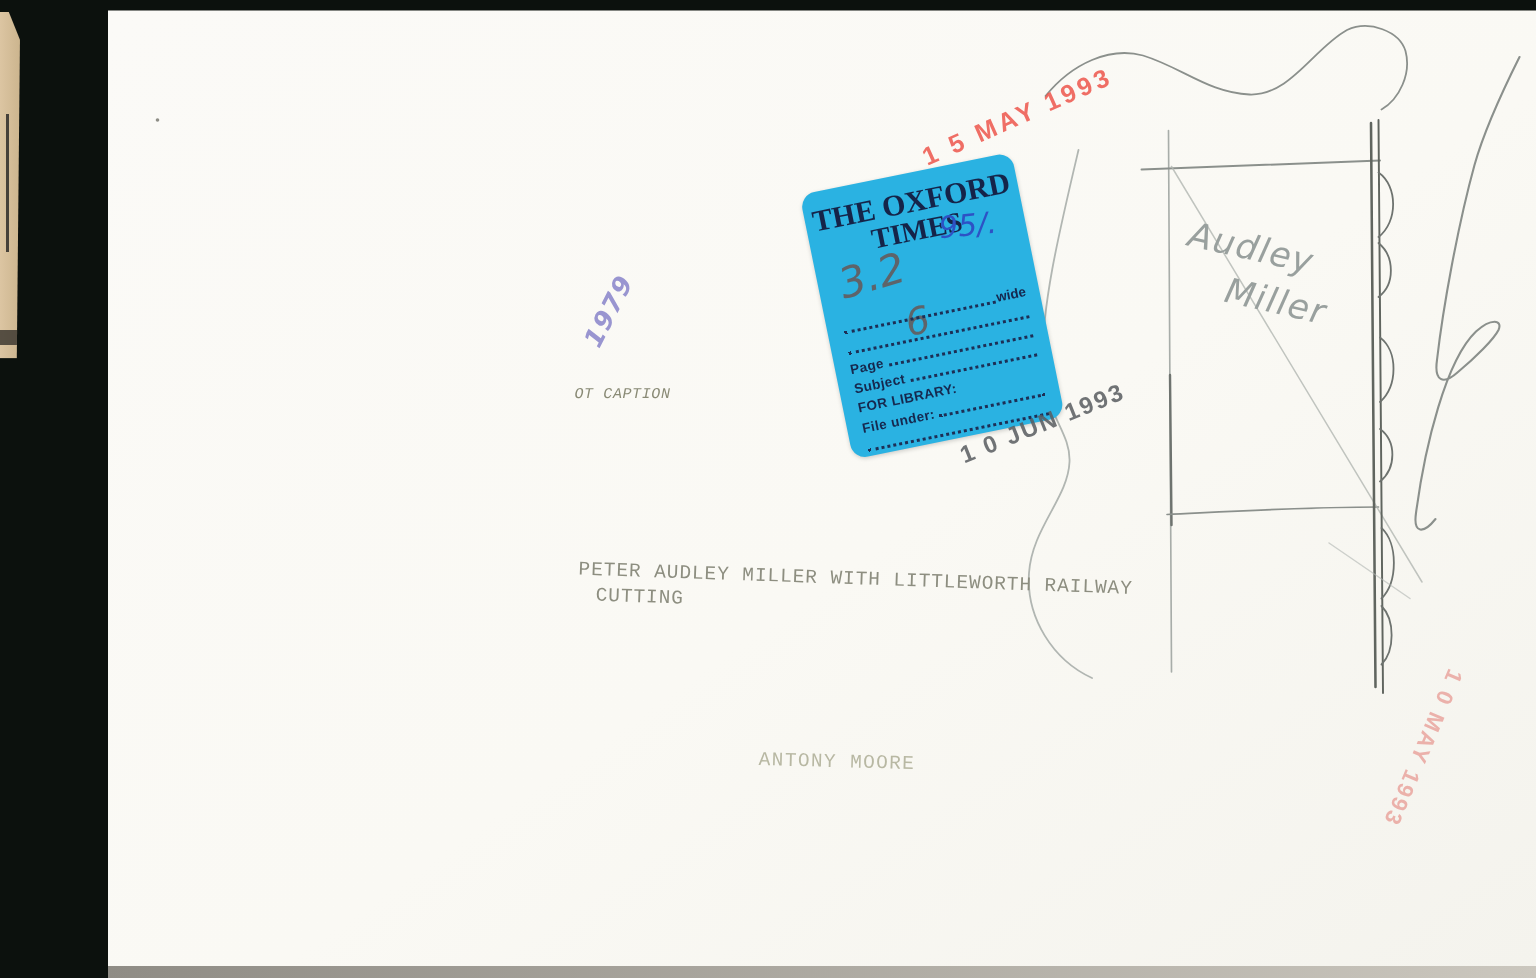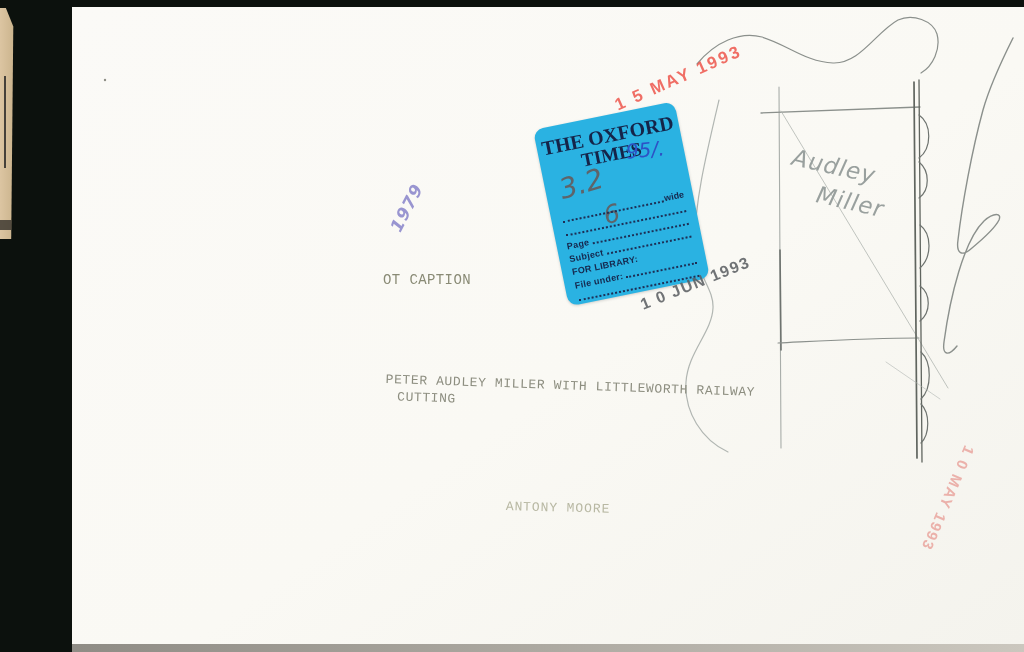--- a/index.html
+++ b/index.html
@@ -31,21 +31,21 @@
     background:linear-gradient(to right,#8f8c85,#cbc7be);
   }
   .sketch-svg{position:absolute;left:0;top:0;}
 
   
   .typed{
     position:absolute;
     font-family:"Liberation Mono","DejaVu Sans Mono",monospace;
     white-space:nowrap;
   }
-  .ot-caption{left:311px;top:265px;font-size:14px;letter-spacing:.4px;color:#898a75;}
+  .ot-caption{left:311px;top:251px;font-size:10px;letter-spacing:.4px;color:#898a75;font-style:italic;}
   .caption{left:314px;top:364px;font-size:13px;letter-spacing:.6px;color:#8d8e80;
     transform:rotate(2deg);transform-origin:0 0;line-height:17px;}
   .caption .line2{padding-left:12px;}
   .credit{left:434px;top:492px;font-size:13px;letter-spacing:.9px;color:#b8b8a3;
     transform:rotate(1.5deg);transform-origin:0 0;}
 
   
   .stamp{
     position:absolute;white-space:nowrap;font-weight:bold;
     transform-origin:0 0;

